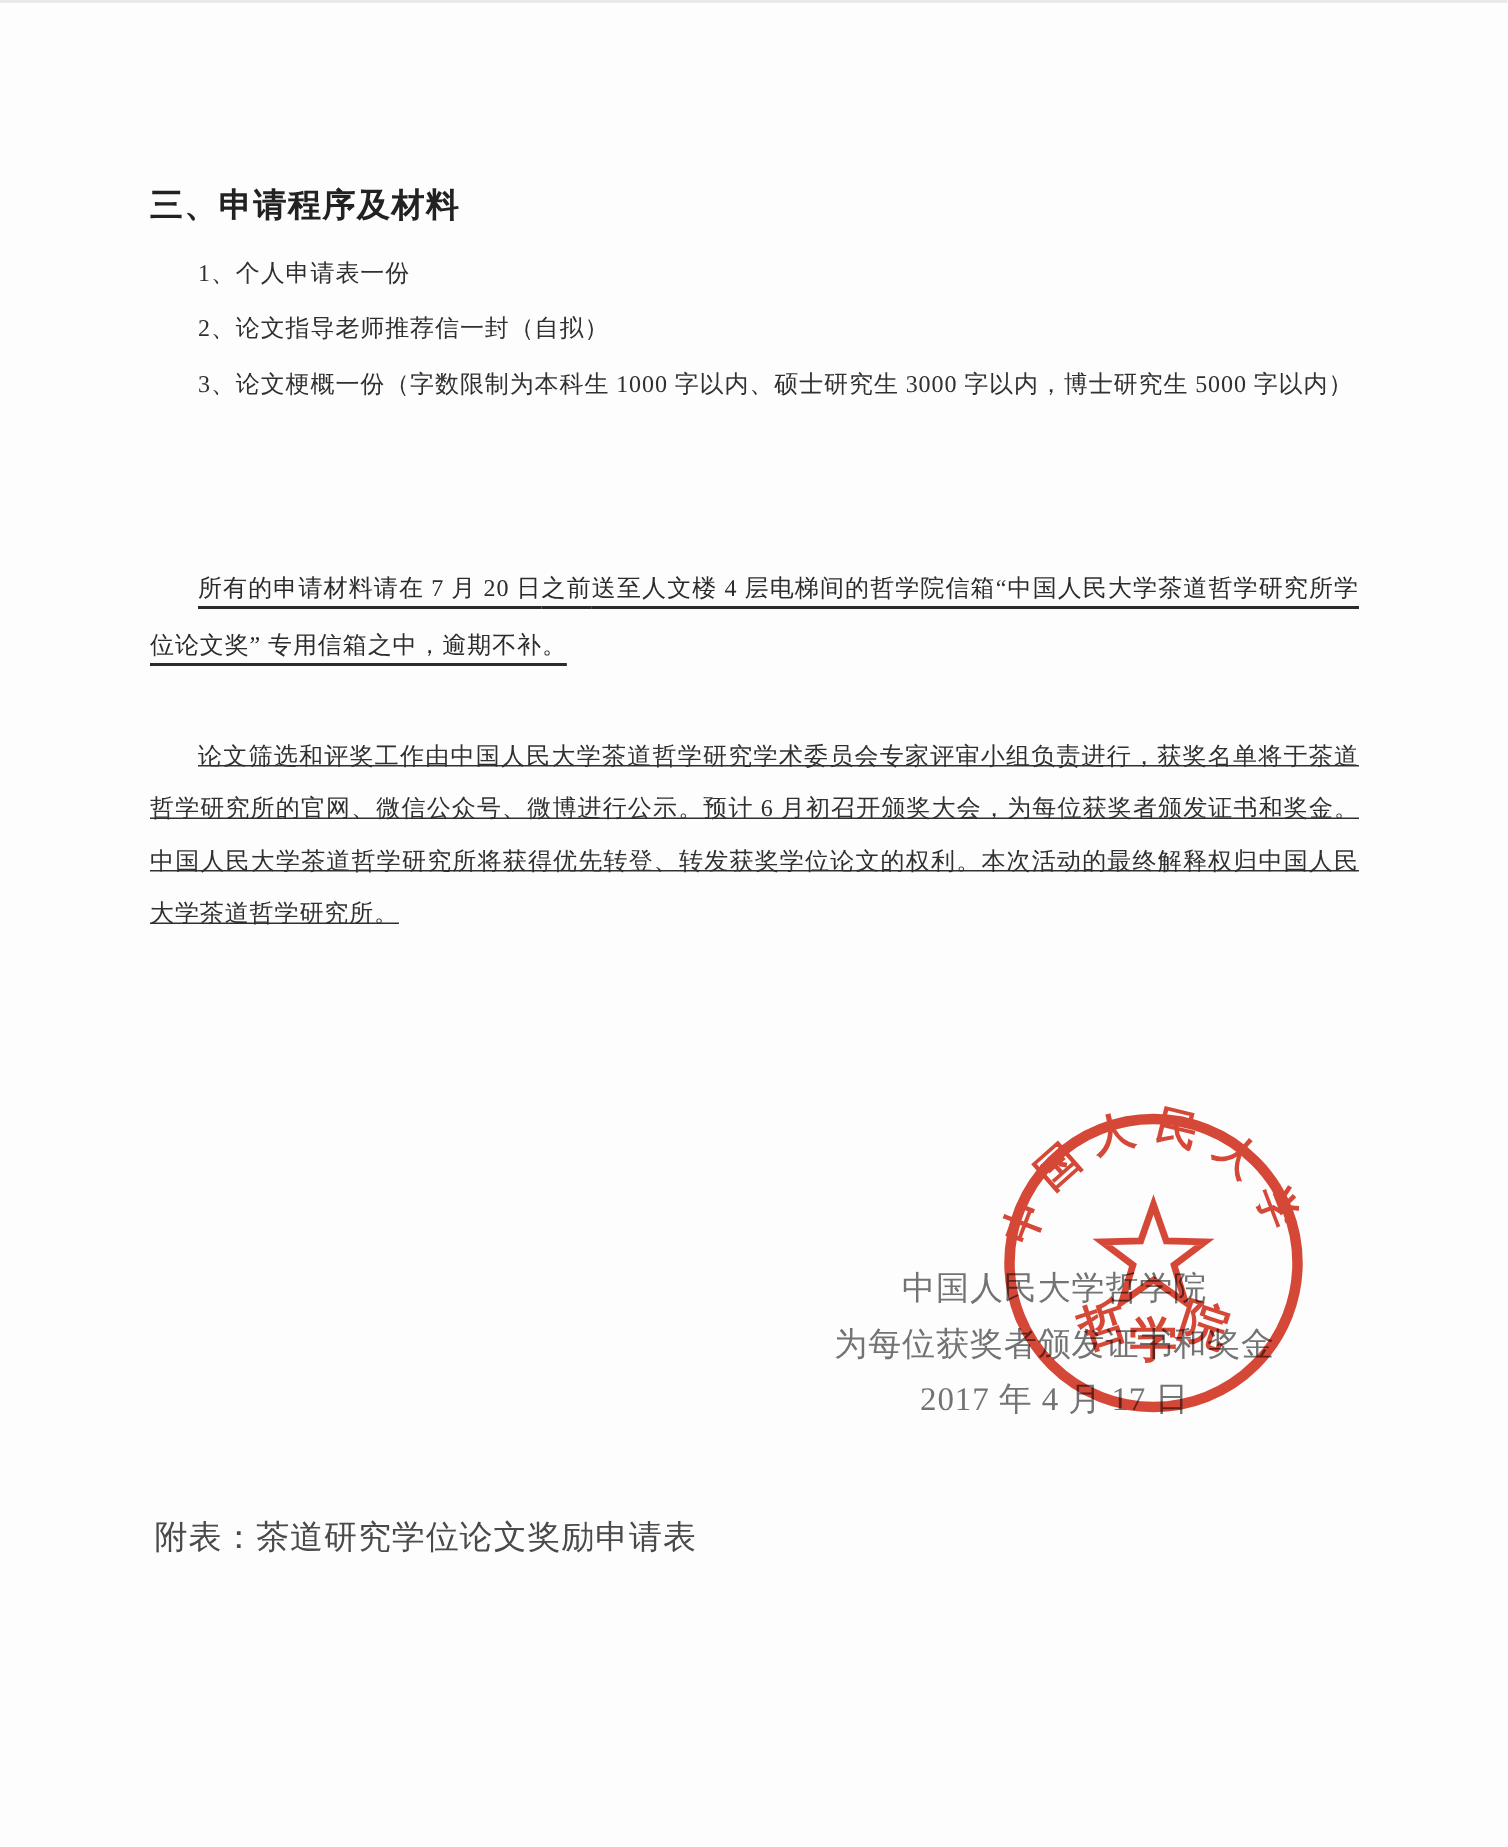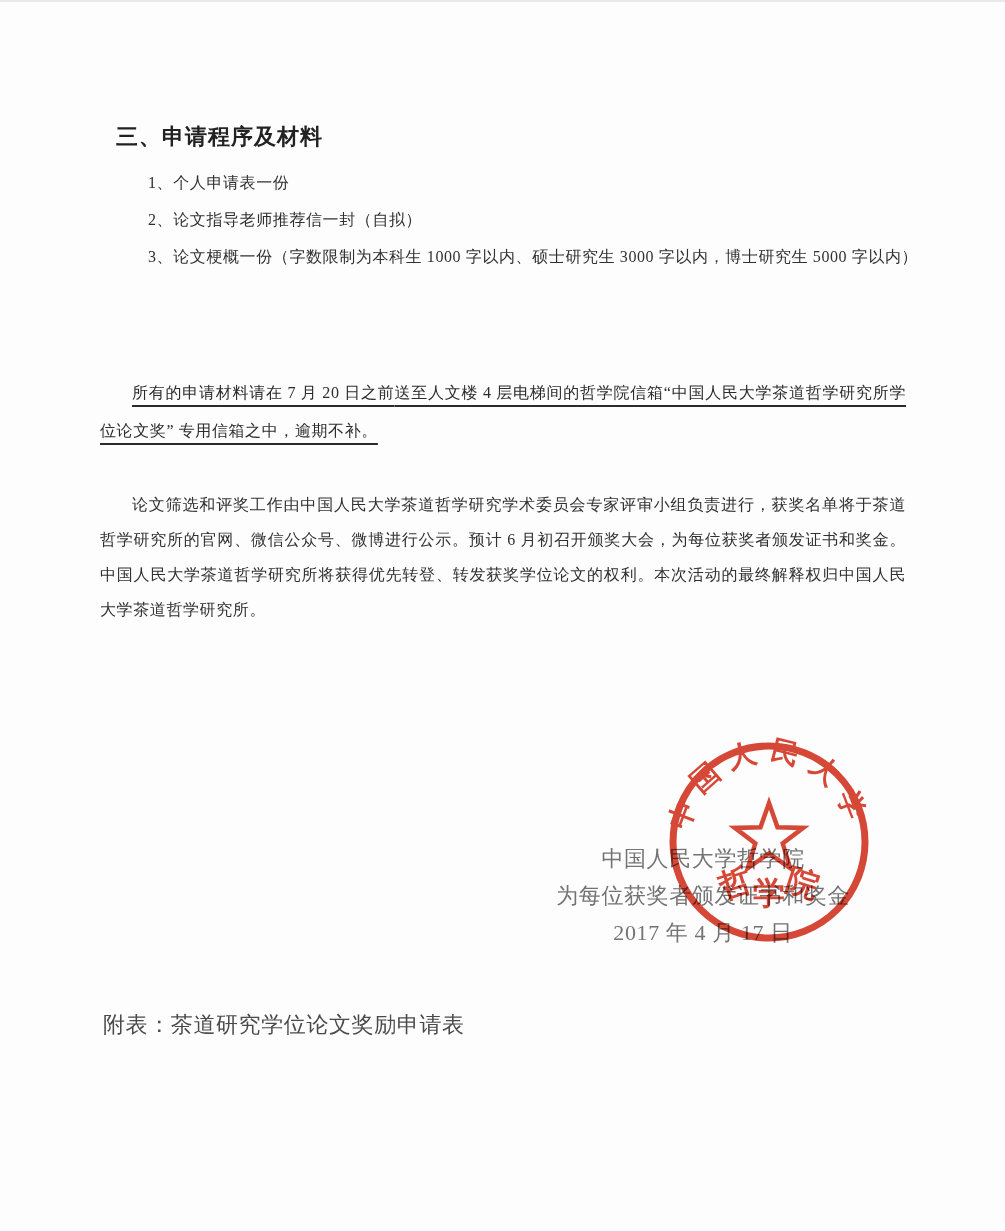--- a/index.html
+++ b/index.html
@@ -40,21 +40,21 @@
   .list-para { line-height: 37px; text-indent: 2em; }
   .notice-para {
     line-height: 38px;
     text-indent: 2em;
     text-decoration: underline;
     text-underline-offset: 7px;
     text-decoration-thickness: 1.5px;
     color: #2c2c2c;
   }
   .notice-bold { font-weight: normal; }
-  .body-para { line-height: 35px; text-indent: 2em; margin-top: 9px; }
+  .body-para { line-height: 35px; text-indent: 2em; margin-top: 9px; text-decoration: underline; }
   .sec3-items { margin-top: 12px; }
   .signature-block {
     position: absolute;
     right: 155px;
     top: 840px;
     text-align: center;
     font-size: 22px;
     line-height: 37px;
     letter-spacing: 0.6px;
     color: #737373;
@@ -77,21 +77,21 @@
     opacity: 0.93;
     pointer-events: none;
   }
   .seal-wrap svg { display: block; }
 </style>
 </head>
 <body>
 
 <div class="scan-edge-top"></div>
 
-<div class="block" style="top:122px;margin-left:16px;">
+<div class="block" style="top:122px;">
   <p class="section-heading">三、申请程序及材料</p>
   <div class="sec3-items">
     <p class="doc-text list-para">1、个人申请表一份</p>
     <p class="doc-text list-para">2、论文指导老师推荐信一封（自拟）</p>
     <p class="doc-text list-para">3、论文梗概一份（字数限制为本科生 1000 字以内、硕士研究生 3000 字以内，博士研究生 5000 字以内）</p>
   </div>
 </div>
 
 <div class="block" style="top:374px;">
   <p class="doc-text notice-para"><span>所有的申请材料请在 7 月 20 日</span><span class="notice-bold">之前</span><span>送至人文楼 4 层电梯间的哲学院信箱“中国人民大学茶道哲学研究所学位论文奖” 专用信箱之中，逾期不补。</span></p>

